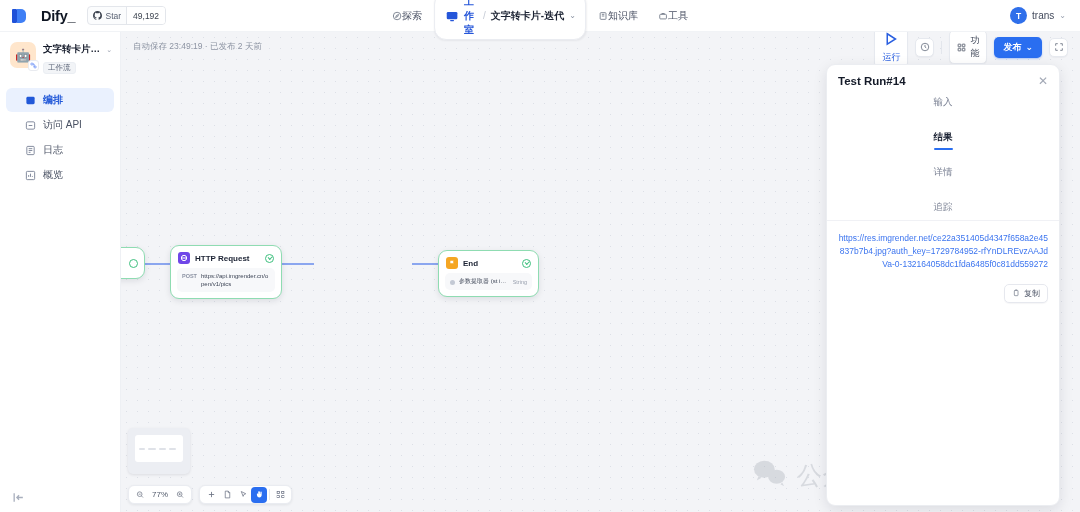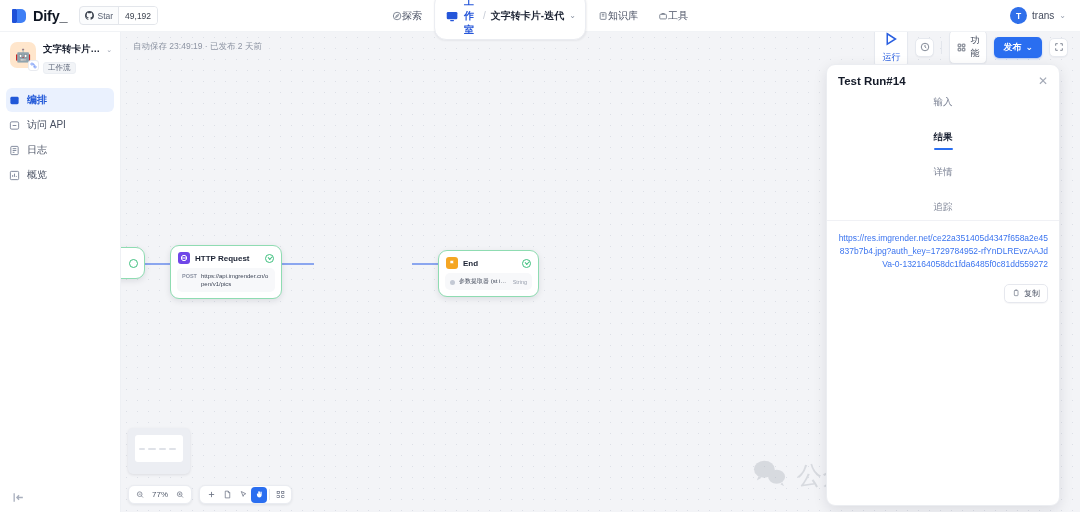--- a/index.html
+++ b/index.html
@@ -9,21 +9,21 @@
     background: #f9fafb; overflow: hidden;
   }
   #app { position: relative; width: 1080px; height: 512px; background: #ffffff; }
 
   
   .topbar {
     position: absolute; top: 0; left: 0; width: 1080px; height: 32px;
     background: #ffffff; display: flex; align-items: center;
     border-bottom: 1px solid #f1f3f6; z-index: 40;
   }
-  .brand { display: flex; align-items: center; gap: 6px; padding-left: 12px; }
+  .brand { display: flex; align-items: center; gap: 14px; padding-left: 12px; }
   .logo-mark { width: 15px; height: 16px; position: relative; }
   .logo-mark i { position: absolute; display: block; border-radius: 1px 3px 3px 1px; }
   .logo-mark i.a { left: 0; top: 1px; width: 5px; height: 14px; background: #1f51d8; border-radius: 1px; }
   .logo-mark i.b { left: 5px; top: 1px; width: 9px; height: 14px; background: #3f7ff5;
                    border-radius: 0 5px 5px 0; }
   .brand-name { font-size: 14.5px; font-weight: 700; color: #0e1522; letter-spacing: -.2px; }
   .star-chip {
     display: flex; align-items: center; margin-left: 12px; height: 19px;
     border: 1px solid #e3e6eb; border-radius: 4px; overflow: hidden; background: #fbfcfd;
   }
@@ -85,21 +85,21 @@
   .app-title-row { display: flex; align-items: center; gap: 3px; }
   .app-title { font-size: 9.5px; font-weight: 700; color: #151b2b;
                white-space: nowrap; overflow: hidden; text-overflow: ellipsis; max-width: 70px; }
   .app-chev { font-size: 7px; color: #9aa1b0; }
   .app-tag {
     display: inline-block; margin-top: 3px; font-size: 7.5px; color: #5b6running; color: #5b6477;
     background: #f2f4f7; border: 1px solid #ebeef3; border-radius: 3px; padding: 0px 4px;
   }
   .side-menu { margin-top: 8px; padding: 0 6px; display: flex; flex-direction: column; gap: 1px; }
   .side-item {
-    display: flex; align-items: center; gap: 7px; height: 24px; padding: 0 3px;
+    display: flex; align-items: center; gap: 7px; height: 24px; padding: 0 19px;
     border-radius: 6px; font-size: 10px; color: #474f61; cursor: pointer;
   }
   .side-item svg { width: 11px; height: 11px; flex: 0 0 auto; }
   .side-item.active { background: #eaf1fe; color: #2158d8; font-weight: 700; }
   .side-collapse {
     position: absolute; bottom: 8px; left: 12px; width: 13px; height: 13px;
     display: flex; align-items: center; justify-content: center; color: #a8afbd; cursor: pointer;
   }
 
   

